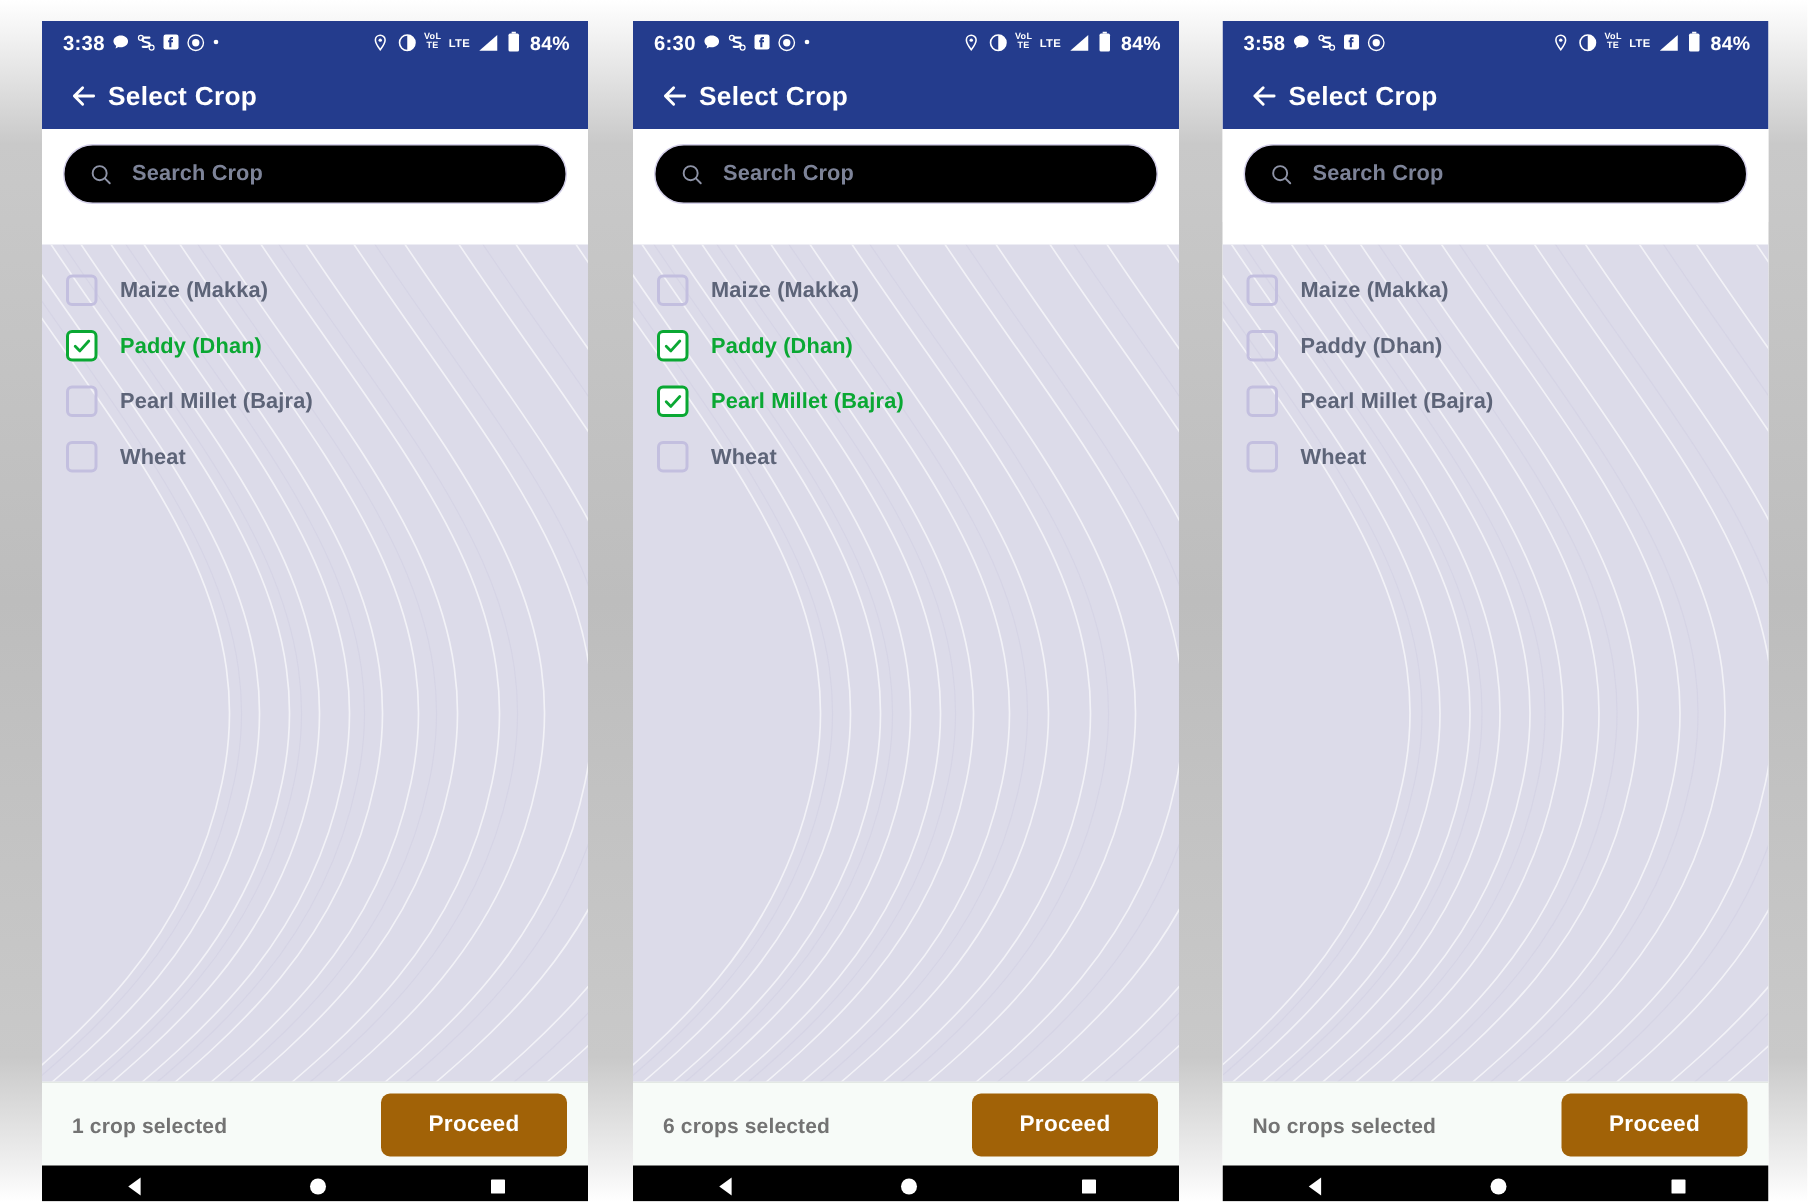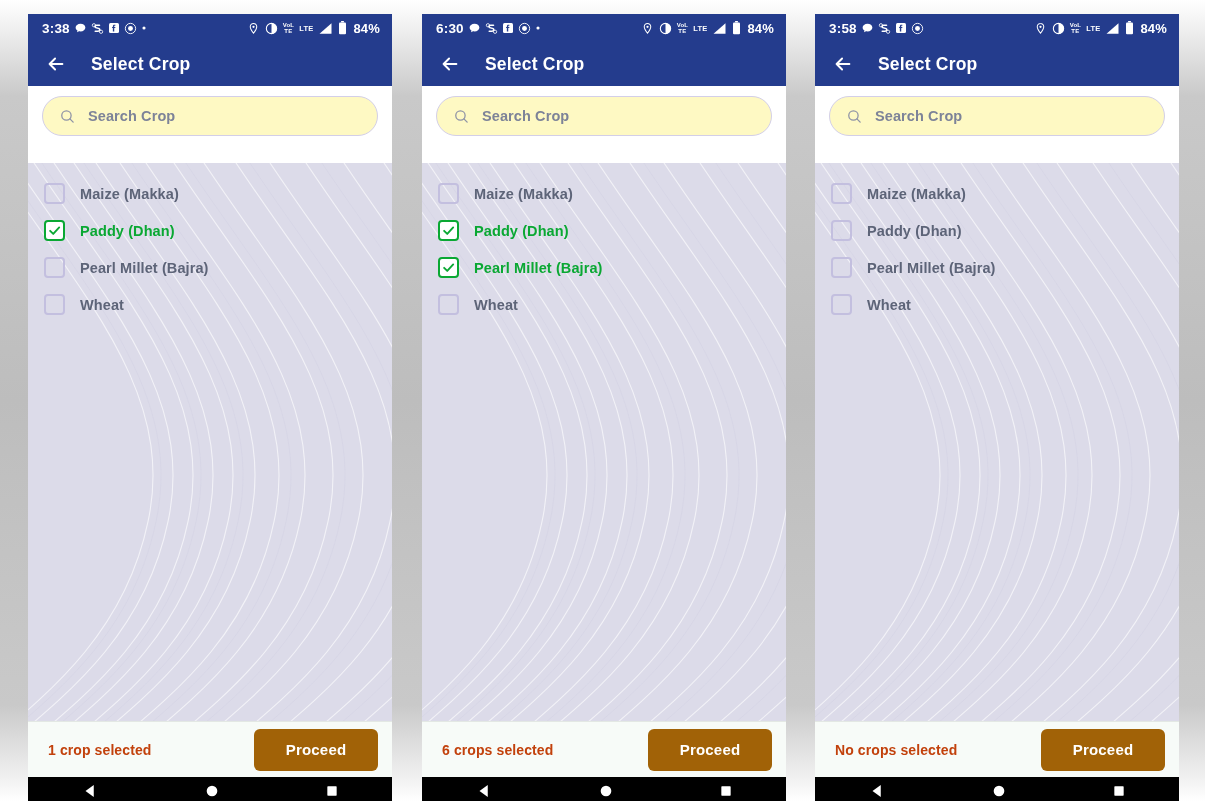--- a/index.html
+++ b/index.html
@@ -76,21 +76,21 @@
   }
   .lte-stack span { display: block; }
   .lte-small { font-size: 7.5px; font-weight: bold; }
 
   
   .appbar {
     height: 44px;
     background: #243c8d;
     display: flex;
     align-items: center;
-    gap: 23px;
+    gap: 4px;
     padding: 0 0 0 16px;
     flex: 0 0 auto;
   }
   .appbar .title {
     color: #ffffff;
     font-size: 17.5px;
     font-weight: bold;
     letter-spacing: .2px;
   }
   .back-btn {
@@ -106,21 +106,21 @@
     flex: 0 0 auto;
   }
   .searchbox {
     height: 40px;
     border: 1.4px solid #d3cfe8;
     border-radius: 22px;
     display: flex;
     align-items: center;
     gap: 12px;
     padding: 0 16px;
-    background: #fef9c3;
+    background: #000000;
   }
   .searchbox .ph {
     color: #7d8398;
     font-size: 14.5px;
     font-weight: bold;
     letter-spacing: .1px;
   }
 
   
   .listarea {
@@ -180,21 +180,21 @@
     border-top: 1px solid #e3e8e4;
     display: flex;
     align-items: center;
     justify-content: space-between;
     padding: 0 14px 0 20px;
     flex: 0 0 auto;
   }
   .footer .count {
     font-size: 14px;
     font-weight: bold;
-    color: #c2410c;
+    color: #737373;
     letter-spacing: .1px;
   }
   .proceed {
     background: #a16207;
     color: #ffffff;
     border: none;
     border-radius: 6px;
     height: 42px;
     min-width: 124px;
     padding: 0 22px;

